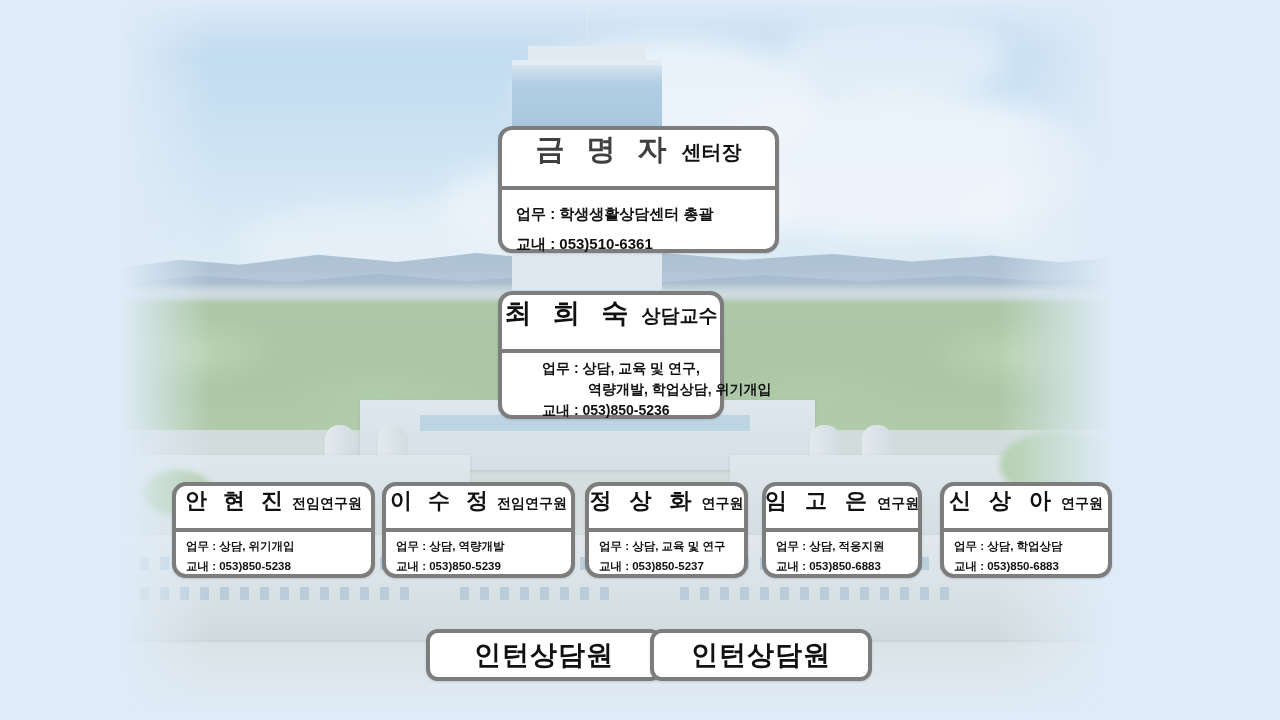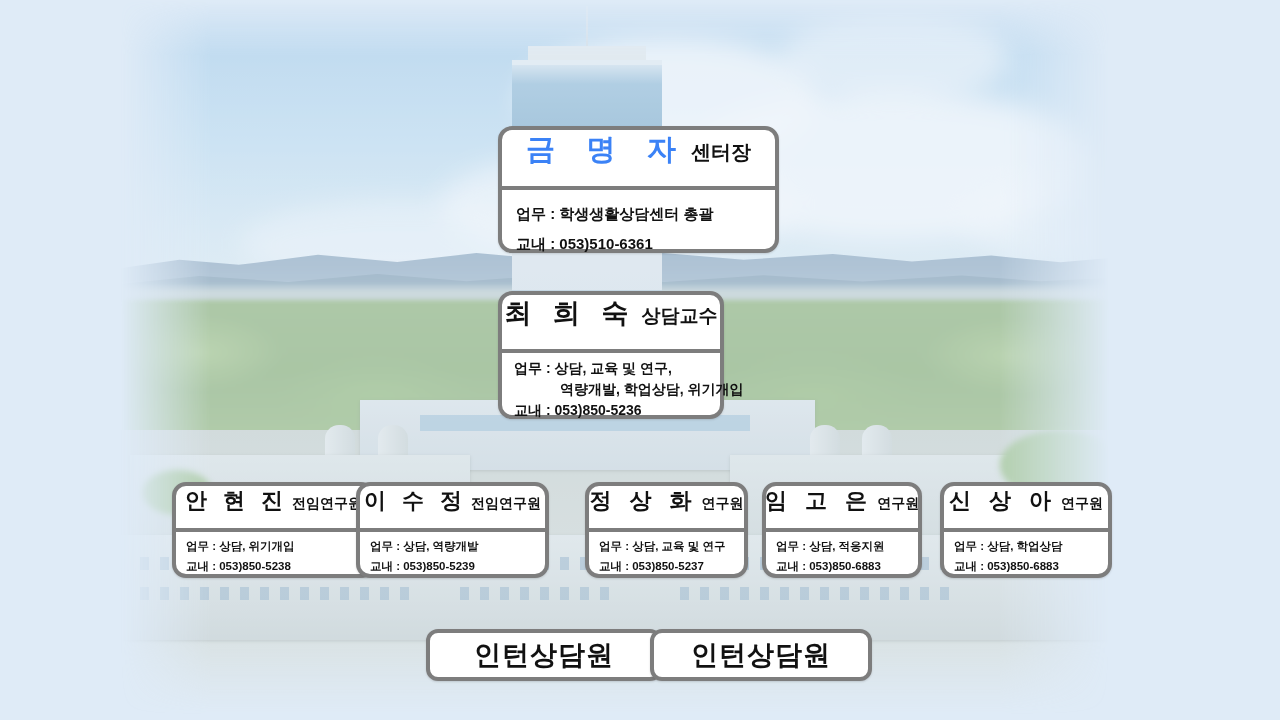--- a/index.html
+++ b/index.html
@@ -207,55 +207,55 @@
   .node .line {
     white-space: nowrap;
     color: #111;
     font-weight: bold;
   }
 
   
   #node-director { left: 498px; top: 126px; width: 281px; height: 127px; }
   #node-director .head { height: 56px; }
   #node-director .name {
-    font-size: 29px; font-weight: bold; letter-spacing: 7px; color: #3b82f6; font-family: Liberation Mono, monospace;
+    font-size: 29px; font-weight: bold; letter-spacing: 7px; color: #404040;
   }
   #node-director .title {
     font-size: 20px; font-weight: bold; color: #111; margin-left: 8px;
   }
   #node-director .body { padding-top: 9px; }
   #node-director .line { font-size: 15px; line-height: 30px; }
 
   
   #node-professor { left: 498px; top: 291px; width: 226px; height: 128px; }
   #node-professor .head { height: 54px; }
   #node-professor .name {
     font-size: 27px; font-weight: bold; letter-spacing: 7px; color: #111;
   }
   #node-professor .title {
     font-size: 19px; font-weight: bold; color: #111; margin-left: 6px;
   }
   #node-professor .body { padding-top: 5px; padding-left: 12px; }
-  #node-professor .line { font-size: 14px; line-height: 21px; }
+  #node-professor .line { font-size: 14px; line-height: 21px; margin-left: 28px; }
   #node-professor .indent { padding-left: 46px; }
 
   
   .researcher { top: 482px; height: 96px; }
   .researcher .head { height: 42px; }
   .researcher .name {
     font-size: 22px; font-weight: bold; letter-spacing: 5px; color: #111;
   }
   .researcher .title {
     font-size: 14px; font-weight: bold; color: #111; margin-left: 4px;
   }
   .researcher .body { padding: 4px 0 4px 10px; }
   .researcher .line { font-size: 11.5px; line-height: 20px; }
 
   #node-r1 { left: 172px; width: 203px; }
-  #node-r2 { left: 356px; width: 193px; }
+  #node-r2 { left: 382px; width: 193px; }
   #node-r3 { left: 585px; width: 163px; }
   #node-r4 { left: 762px; width: 160px; }
   #node-r5 { left: 940px; width: 172px; }
 
   #node-r3 .name, #node-r4 .name, #node-r5 .name { letter-spacing: 6px; }
 
   
   .leaf {
     top: 629px; height: 52px;
     display: flex; align-items: center; justify-content: center;

